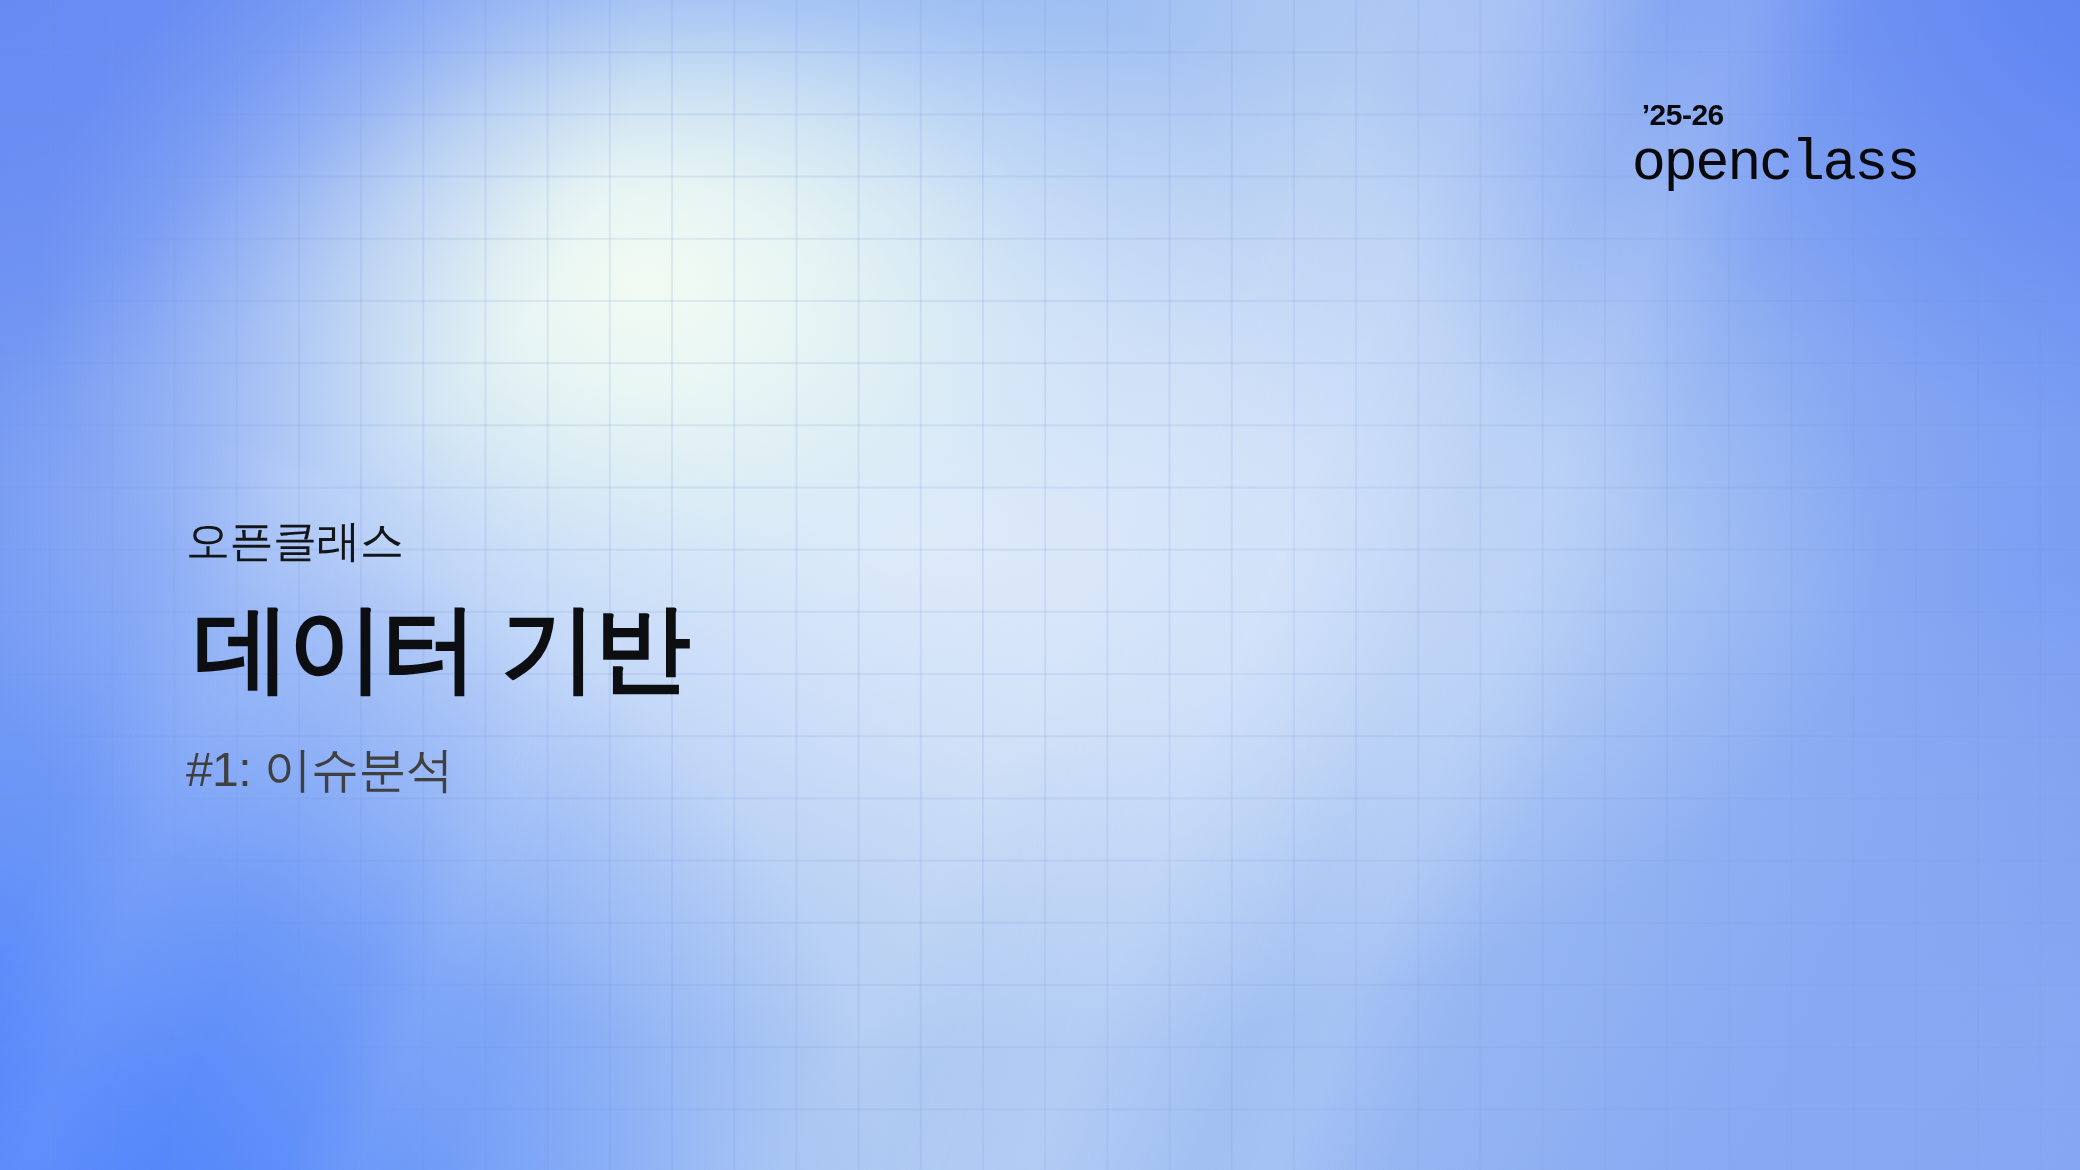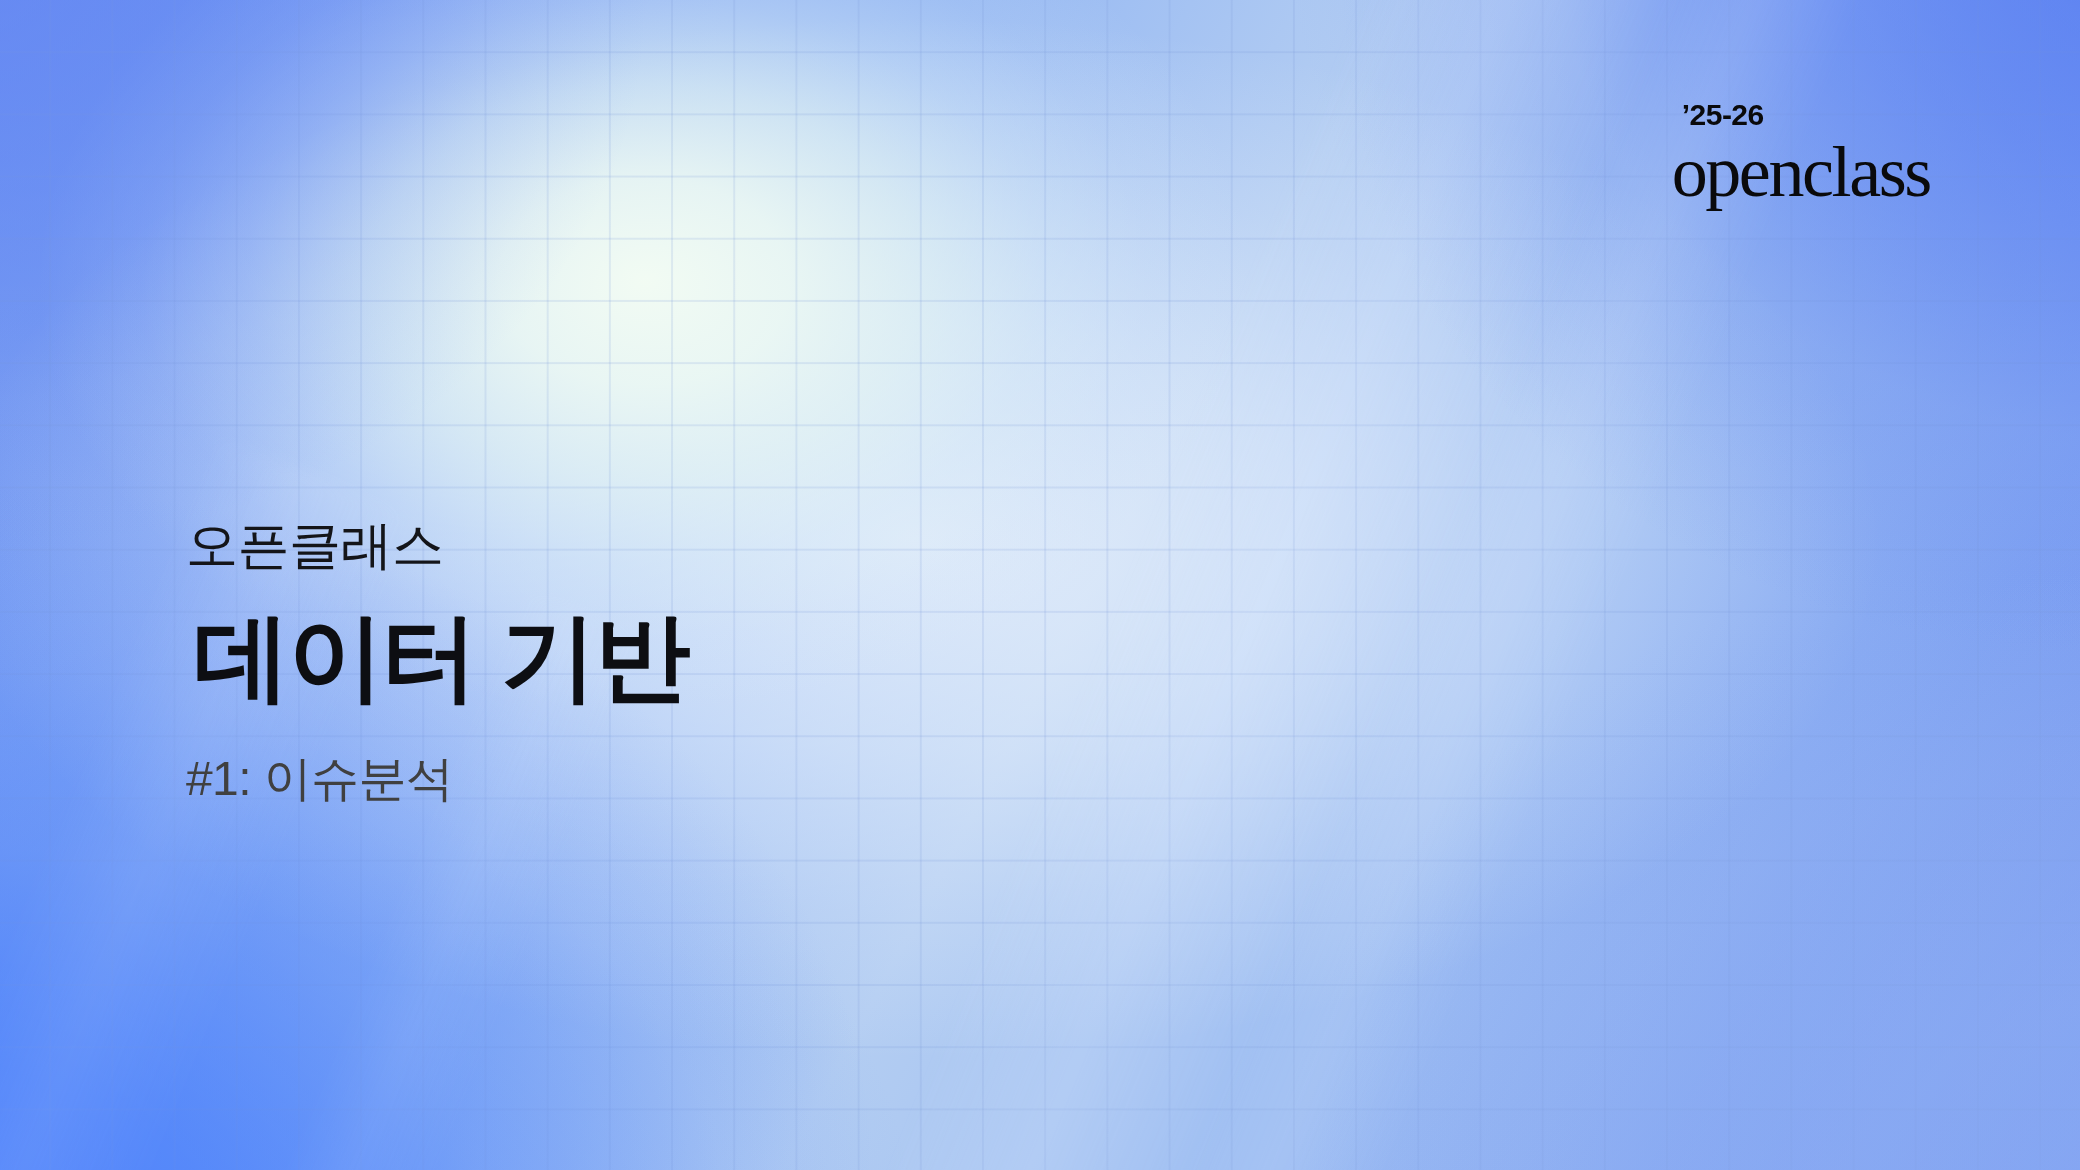--- a/index.html
+++ b/index.html
@@ -126,49 +126,49 @@
     pointer-events: none;
   }
   .streak-a { left: 1120px; top: -260px; width: 300px; height: 1760px; transform: rotate(22deg); opacity: .55; }
   .streak-b { left: 1420px; top: -300px; width: 190px; height: 1820px; transform: rotate(22deg); opacity: .40; }
   .streak-c { left: -80px;  top: 420px;  width: 230px; height: 1500px; transform: rotate(22deg); opacity: .30; }
   .streak-d { left: 250px;  top: 560px;  width: 150px; height: 1400px; transform: rotate(22deg); opacity: .22; }
 
   
   .logo {
     position: absolute;
-    right: 150px;
+    right: 162px;
     top: 100px;
     text-align: left;
     line-height: 1;
     color: #0a0a0c;
   }
   .logo-year {
     font-size: 30px;
     font-weight: 700;
     letter-spacing: -0.5px;
     margin-left: 10px;
     margin-bottom: 6px;
   }
   .logo-word {
-    font-size: 72px;
+    font-size: 57px;
     font-weight: 400;
     letter-spacing: -2.4px;
-    font-family: Liberation Serif, serif;
+    font-family: Liberation Mono, monospace;
   }
 
   
   .titleblock {
     position: absolute;
     left: 186px;
     top: 515px;
     color: #111216;
   }
   .eyebrow {
-    font-size: 52px;
+    font-size: 44px;
     font-weight: 400;
     letter-spacing: -0.5px;
     line-height: 1.18;
     color: #141519;
     margin-bottom: 22px;
   }
   .headline {
     font-size: 96px;
     font-weight: 700;
     letter-spacing: -2px;

